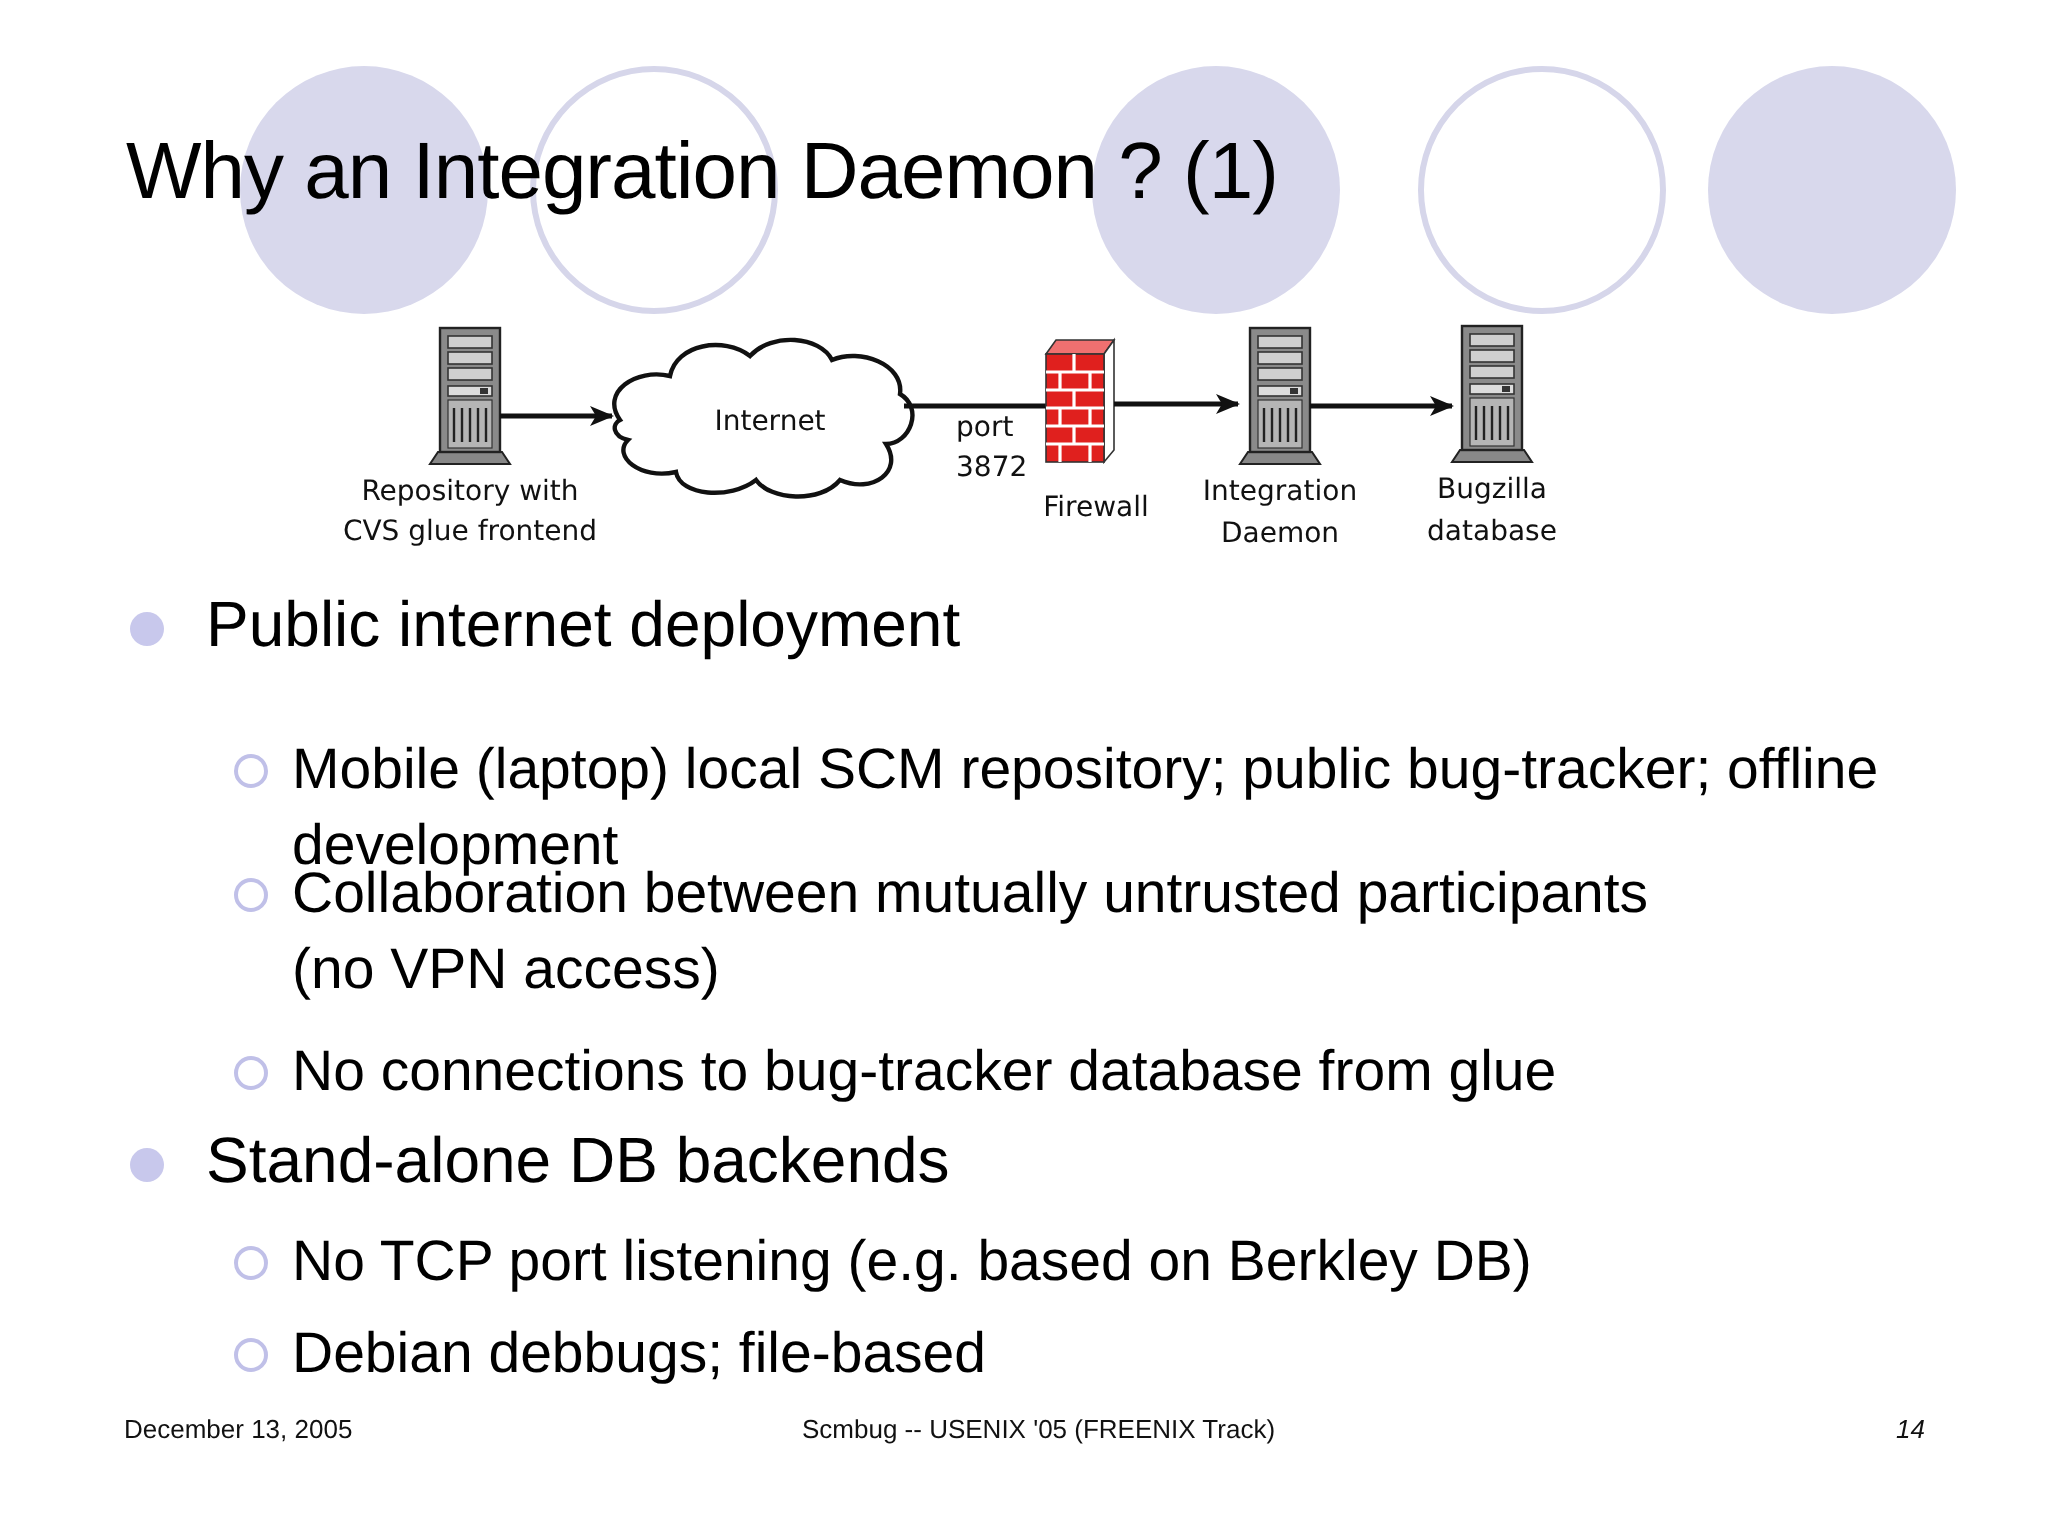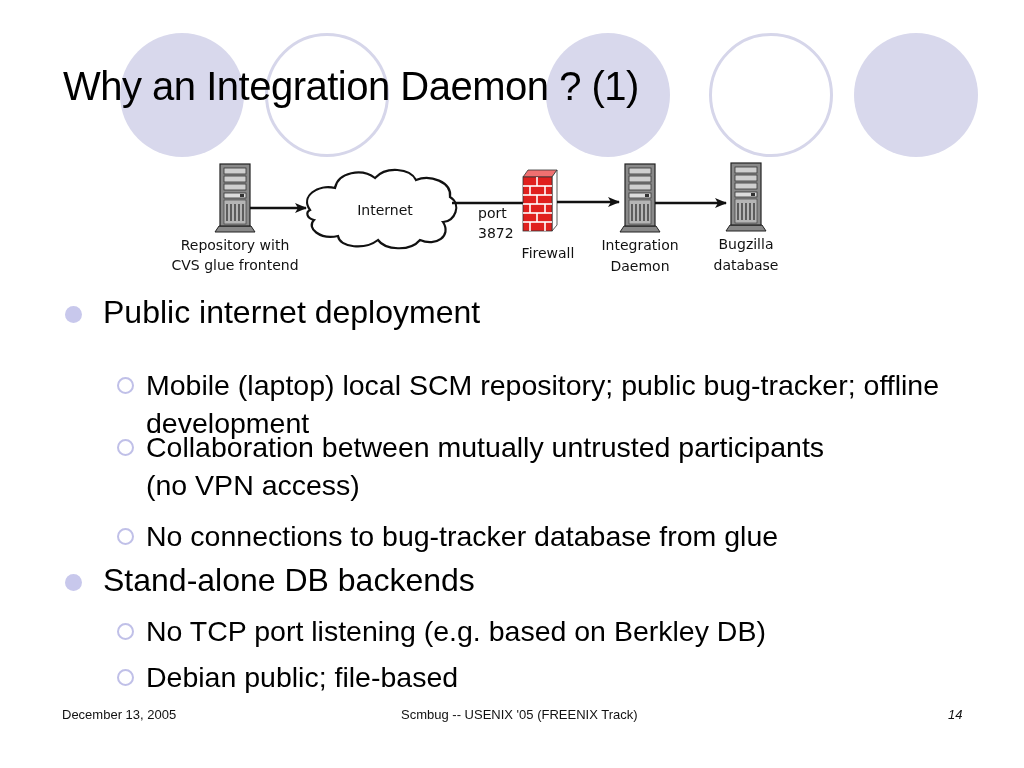--- a/index.html
+++ b/index.html
@@ -123,18 +123,18 @@
 <div class="l1" style="top:561px;">
   <span class="dot"></span>
   <span class="txt">Stand-alone DB backends</span>
 </div>
 <div class="l2" style="top:612px;">
   <span class="ring"></span>
   <span class="txt">No TCP port listening (e.g. based on Berkley DB)</span>
 </div>
 <div class="l2" style="top:658px;">
   <span class="ring"></span>
-  <span class="txt">Debian public; file-based</span>
+  <span class="txt">Debian debbugs; file-based</span>
 </div>
 
 <div class="footer" style="left:62px;">December 13, 2005</div>
 <div class="footer" style="left:383px;margin-left:18px;">Scmbug -- USENIX '05 (FREENIX Track)</div>
 <div class="footer" style="left:948px;font-style:italic;">14</div>
 
 </body></html>

